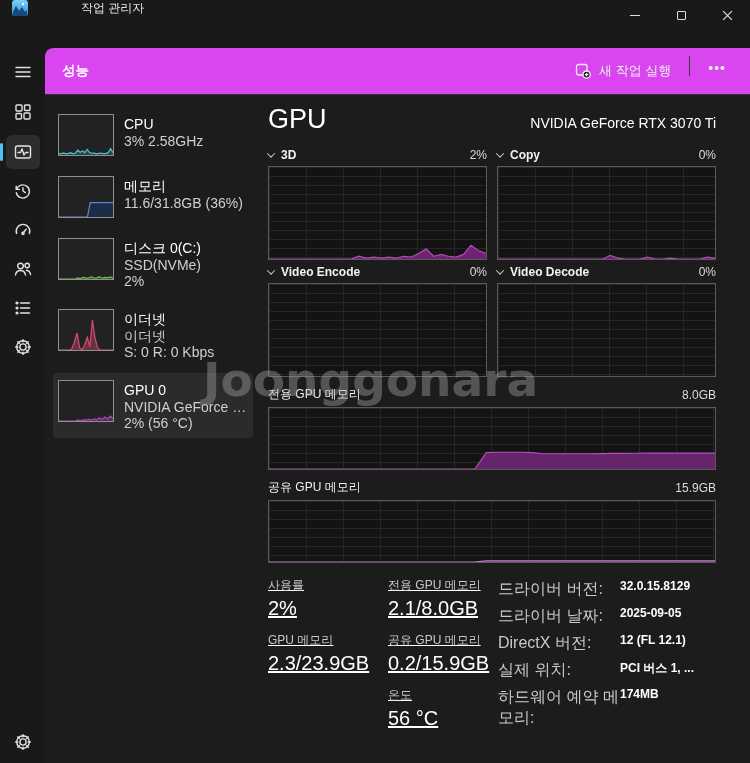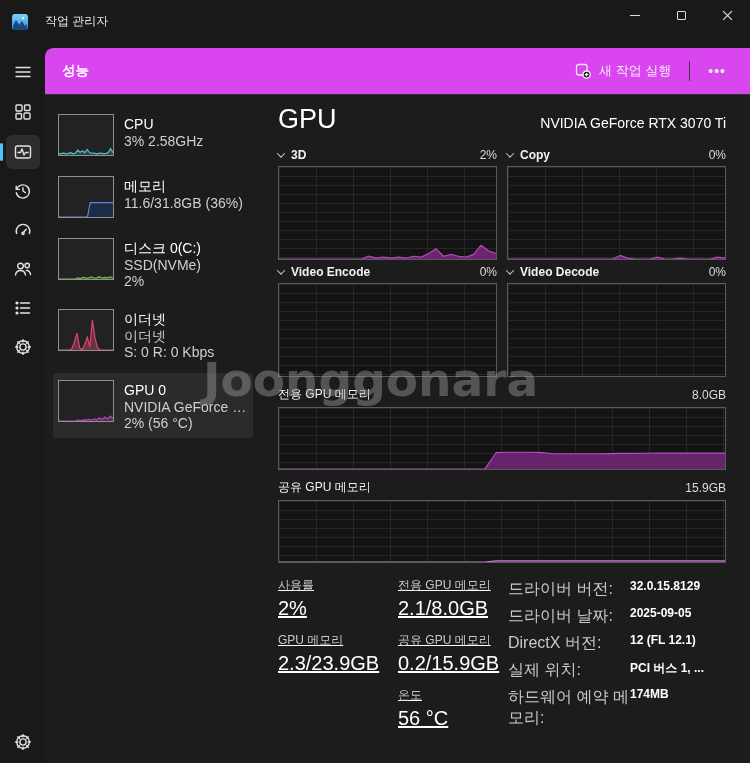--- a/index.html
+++ b/index.html
@@ -1,59 +1,59 @@
 <!DOCTYPE html>
 <html><head>
 <meta charset="utf-8">
 <style>
   * { margin:0; padding:0; box-sizing:border-box; }
   html,body { background:#000; }
   body { font-family:"Liberation Sans","DejaVu Sans",sans-serif; }
   .window { position:relative; width:750px; height:763px; background:#191919; color:#fff; overflow:hidden; }
 
   
-  .titlebar { position:absolute; top:0; left:0; right:0; height:30px; display:flex; align-items:flex-end; }
+  .titlebar { position:absolute; top:0; left:0; right:0; height:30px; display:flex; align-items:flex-start;gap:36px; }
   .app-icon { width:16px; height:16px; margin-left:12px; border-radius:3px; background:linear-gradient(180deg,#7fd0f7 0%,#2a8fd9 100%); position:relative; overflow:hidden; }
   .app-icon svg { position:absolute; inset:0; }
   .tb-title { font-size:12px; color:#e8e8e8; margin-left:17px; }
   .win-controls { margin-left:auto; display:flex; height:30px; }
   .win-btn { width:46px; height:30px; display:flex; align-items:center; justify-content:center; color:#dedede; }
   .min-glyph { width:10px; height:1px; background:#dedede; }
   .max-glyph { width:9px; height:9px; border:1px solid #dedede; border-radius:1px; }
 
   
   .sidebar { position:absolute; top:30px; left:0; width:45px; bottom:0; background:#191919; }
   .side-btn { position:absolute; left:6px; width:34px; height:34px; display:flex; align-items:center; justify-content:center; border-radius:6px; }
   .side-btn.selected { background:#2d2d2d; }
   .accent-pill { position:absolute; left:0; width:3px; height:18px; border-radius:2px; background:#4cc2ff; }
   .side-btn svg { stroke:#e2e2e2; fill:none; stroke-width:1.4; stroke-linecap:round; stroke-linejoin:round; }
 
   
   .panel { position:absolute; left:45px; top:48px; right:0; bottom:0; background:#1c1c1c; border-top-left-radius:8px; overflow:hidden; }
   .panel-header { height:47px; background:#d946ef; border-top-left-radius:8px; display:flex; align-items:center; padding:0 14px 0 17px; border-bottom:1px solid #323232; }
   .page-title { font-size:13.5px; font-weight:700; color:#fff; }
-  .header-right { margin-left:auto; display:flex; align-items:center; }
+  .header-right { margin-left:auto; display:flex; align-items:flex-start; }
   .newtask-btn { display:flex; align-items:center; gap:8px; font-size:13px; color:#f0f0f0; padding:6px 10px; border-radius:4px; }
   .newtask-btn svg { stroke:#f0f0f0; fill:none; stroke-width:1.3; }
   .hdr-divider { width:1px; height:20px; background:#3d3d3d; margin:0 8px; }
   .more-btn { font-size:14px; letter-spacing:1px; color:#f0f0f0; padding:4px 10px; }
 
   .content { position:relative; height:calc(100% - 48px); }
 
   
   .perf-list { position:absolute; left:8px; top:12px; width:200px; }
   .perf-item { display:flex; gap:10px; padding:7px 5px; border-radius:4px; margin-bottom:6px; }
   .perf-item.selected { background:#2b2b2b; }
   .thumb { position:relative; width:56px; height:42px; background:#222; border:1px solid #8f8f8f; flex:none; overflow:hidden; }
   .pi-text { min-width:0; padding-top:1px; }
   .pi-title { font-size:14px; color:#fff; line-height:18px; white-space:nowrap; }
   .pi-sub { font-size:14px; color:#cfcfcf; line-height:16px; white-space:nowrap; overflow:hidden; text-overflow:ellipsis; }
 
   
-  .main { position:absolute; left:233px; top:8px; width:448px; }
+  .main { position:absolute; left:223px; top:8px; width:448px; }
   .gpu-title-row { display:flex; justify-content:space-between; align-items:flex-end; margin-bottom:8px; }
   .gpu-title { font-size:27px; font-weight:400; color:#fff; line-height:32px; }
   .gpu-subtitle { font-size:14px; color:#fff; padding-bottom:4px; }
 
   .chart-pair { display:grid; grid-template-columns:1fr 1fr; column-gap:10px; }
   .chart-head { display:flex; align-items:center; font-size:12px; margin:5px 0 4px 0; }
   .chev { width:6px; height:6px; border-right:1.3px solid #cfcfcf; border-bottom:1.3px solid #cfcfcf; transform:rotate(45deg) translate(-1px,-1px); margin-right:7px; flex:none; }
   .chart-label { font-weight:700; color:#f2f2f2; }
   .chart-label.normal { font-weight:400; }
   .chart-val { margin-left:auto; color:#dcdcdc; }

